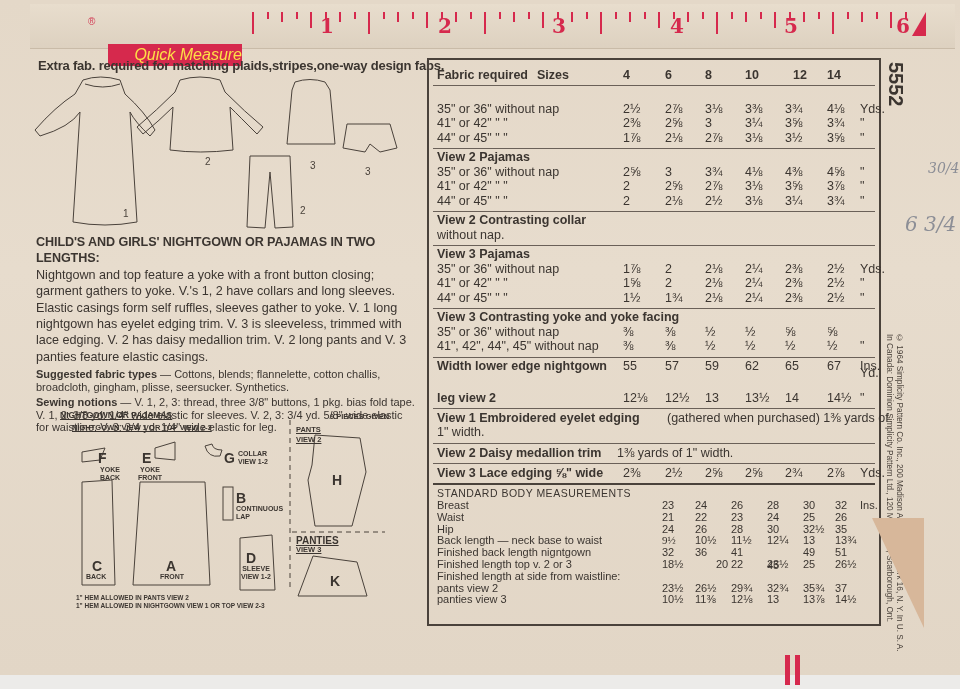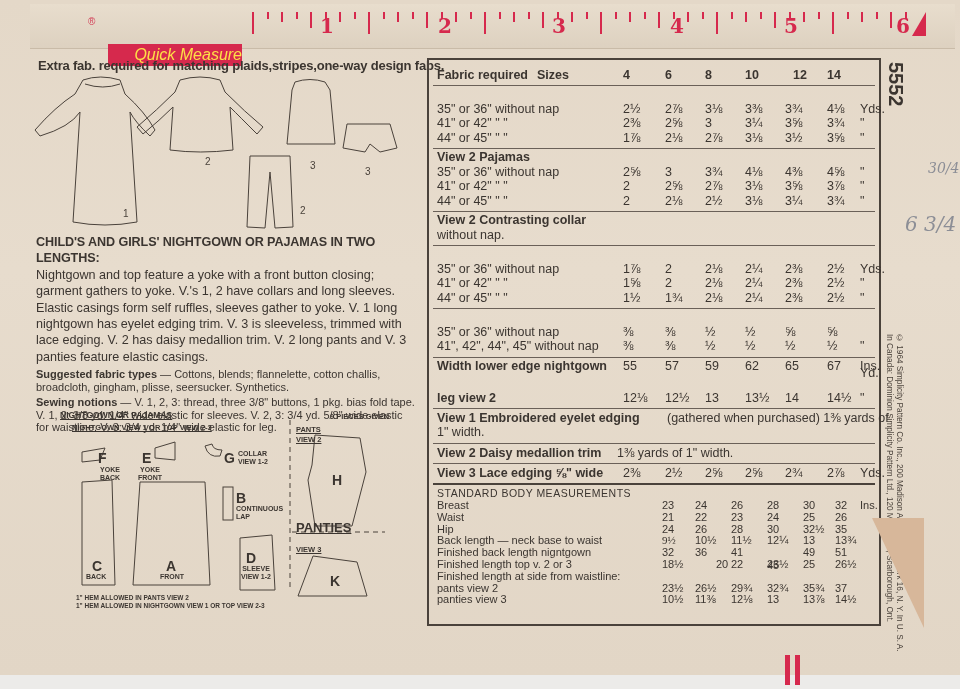--- a/index.html
+++ b/index.html
@@ -141,21 +141,21 @@
       <rect x="163" y="77" width="10" height="33"></rect>
       <path d="M180 128 L212 125 L215 180 L180 180 Z"></path>
       <path d="M255 25 L300 28 L306 62 L292 116 L255 116 L248 70 L252 55 Z"></path>
       <path d="M253 146 L297 152 L307 186 L238 186 Z"></path>
     </svg>
     <div style="position:absolute;left:0;top:0;font-size:8.5px;font-weight:bold;text-decoration:underline;">NIGHTGOWN OR PAJAMAS</div>
     <div style="position:absolute;left:12px;top:13px;font-size:7.5px;font-weight:bold;text-decoration:underline;">NIGHTGOWN VIEW 1 OR TOP VIEW 2-3</div>
     <div style="position:absolute;left:270px;top:2px;font-size:7.5px;font-weight:bold;">9 PIECES GIVEN</div>
     <div style="position:absolute;left:236px;top:15px;font-size:7.5px;font-weight:bold;text-decoration:underline;">PANTS</div>
     <div style="position:absolute;left:236px;top:25px;font-size:7.5px;font-weight:bold;text-decoration:underline;">VIEW 2</div>
-    <div style="position:absolute;left:236px;top:110px;font-size:13px;font-weight:bold;text-decoration:underline;">PANTIES</div>
+    <div style="position:absolute;left:236px;top:125px;font-size:10px;font-weight:bold;text-decoration:underline;">PANTIES</div>
     <div style="position:absolute;left:236px;top:135px;font-size:7.5px;font-weight:bold;text-decoration:underline;">VIEW 3</div>
 
     <div style="position:absolute;left:38px;top:40px;font-size:14px;font-weight:bold;">F</div>
     <div style="position:absolute;left:30px;top:56px;width:40px;font-size:7px;font-weight:bold;text-align:center;line-height:8px;">YOKE BACK</div>
     <div style="position:absolute;left:82px;top:40px;font-size:14px;font-weight:bold;">E</div>
     <div style="position:absolute;left:70px;top:56px;width:40px;font-size:7px;font-weight:bold;text-align:center;line-height:8px;">YOKE FRONT</div>
     <div style="position:absolute;left:164px;top:40px;font-size:14px;font-weight:bold;">G</div>
     <div style="position:absolute;left:178px;top:40px;width:38px;font-size:7px;font-weight:bold;line-height:8px;">COLLAR VIEW 1-2</div>
     <div style="position:absolute;left:176px;top:80px;font-size:14px;font-weight:bold;">B</div>
     <div style="position:absolute;left:176px;top:95px;width:50px;font-size:7px;font-weight:bold;line-height:8px;">CONTINUOUS LAP</div>
@@ -243,20 +243,21 @@
         <span class="c" style="left: 268px;">2½</span>
         <span class="c" style="left: 308px;">3⅛</span>
         <span class="c" style="left: 348px;">3¼</span>
         <span class="c" style="left: 390px;">3¾</span>
         <span class="c" style="left: 423px;">"</span>
       </div>
       <div class="sep" style="top: 151px;"></div>
       <div class="row hdr" style="top: 153px;">View 2  Contrasting collar</div>
       <div class="row" style="top: 167.5px;">without nap.</div>
       <div class="sep" style="top: 185px;"></div>
+      <div class="row hdr" style="top: 187px;">View 3  Pajamas</div>
       <div class="row" style="top: 201.5px;">
         <span class="lab">35" or 36" without nap</span>
         <span class="c" style="left: 186px;">1⅞</span>
         <span class="c" style="left: 228px;">2</span>
         <span class="c" style="left: 268px;">2⅛</span>
         <span class="c" style="left: 308px;">2¼</span>
         <span class="c" style="left: 348px;">2⅜</span>
         <span class="c" style="left: 390px;">2½</span>
         <span class="c" style="left: 423px;">Yds.</span>
       </div>
@@ -274,20 +275,21 @@
         <span class="lab">44" or 45"     "     "</span>
         <span class="c" style="left: 186px;">1½</span>
         <span class="c" style="left: 228px;">1¾</span>
         <span class="c" style="left: 268px;">2⅛</span>
         <span class="c" style="left: 308px;">2¼</span>
         <span class="c" style="left: 348px;">2⅜</span>
         <span class="c" style="left: 390px;">2½</span>
         <span class="c" style="left: 423px;">"</span>
       </div>
       <div class="sep" style="top: 248px;"></div>
+      <div class="row hdr" style="top: 250px;">View 3  Contrasting yoke and yoke facing</div>
       <div class="row" style="top: 264.5px;">
         <span class="lab">35" or 36" without nap</span>
         <span class="c" style="left: 186px;">⅜</span>
         <span class="c" style="left: 228px;">⅜</span>
         <span class="c" style="left: 268px;">½</span>
         <span class="c" style="left: 308px;">½</span>
         <span class="c" style="left: 348px;">⅝</span>
         <span class="c" style="left: 390px;">⅝</span>
         <span class="c" style="left: 423px; margin-top: 41px;">Yd.</span>
       </div>

